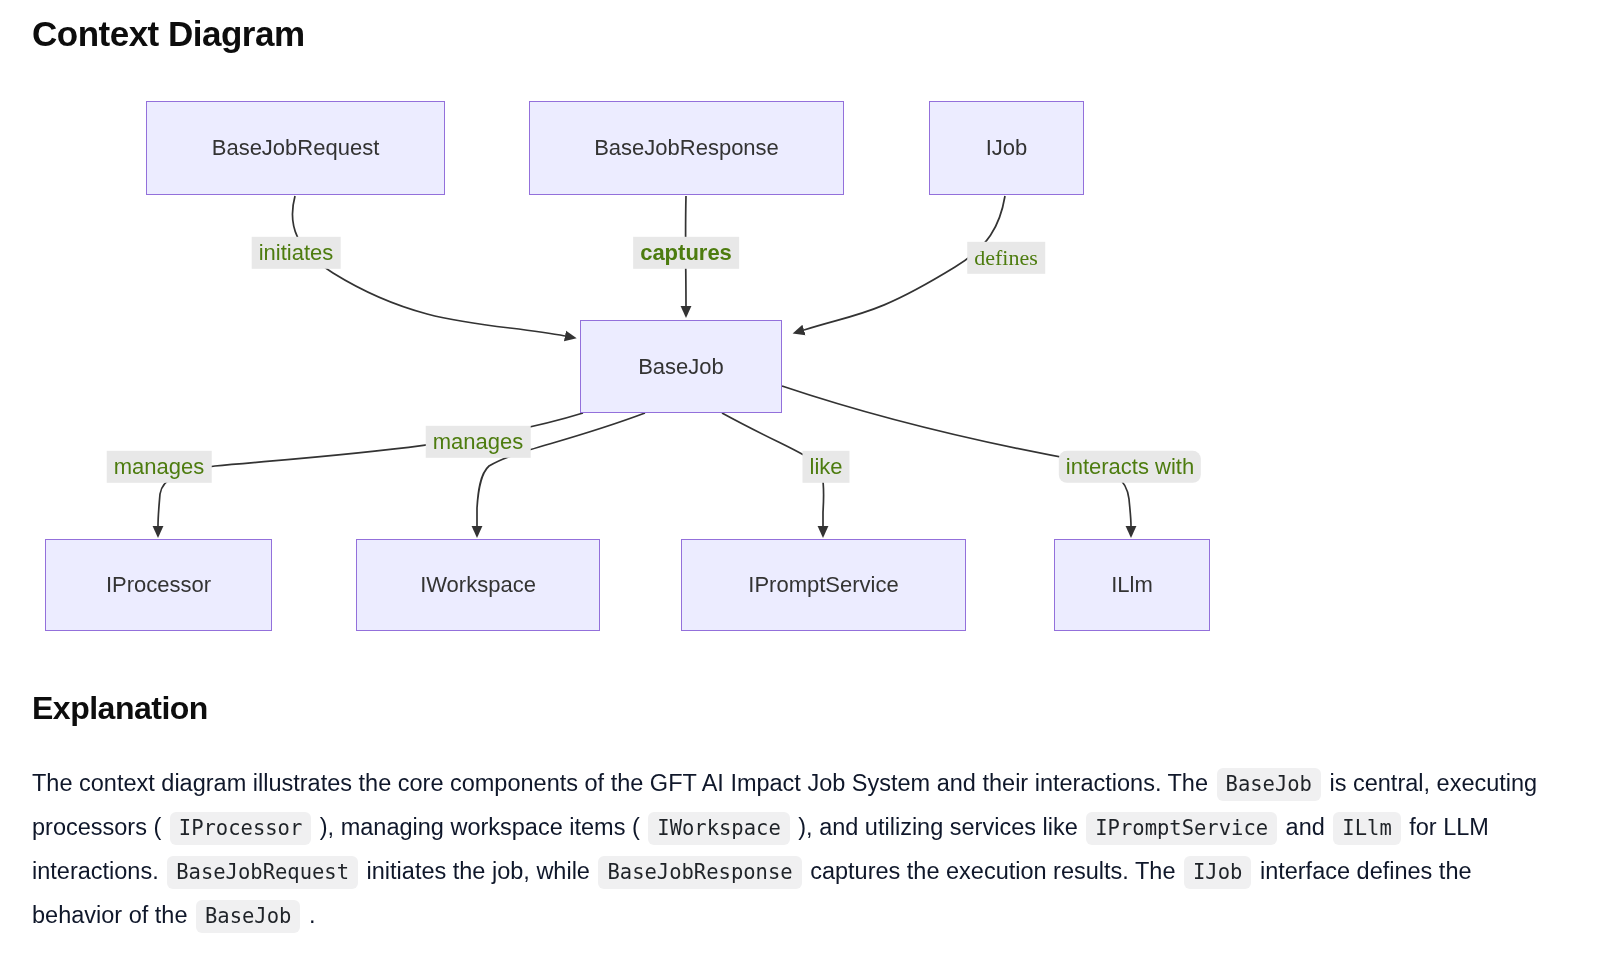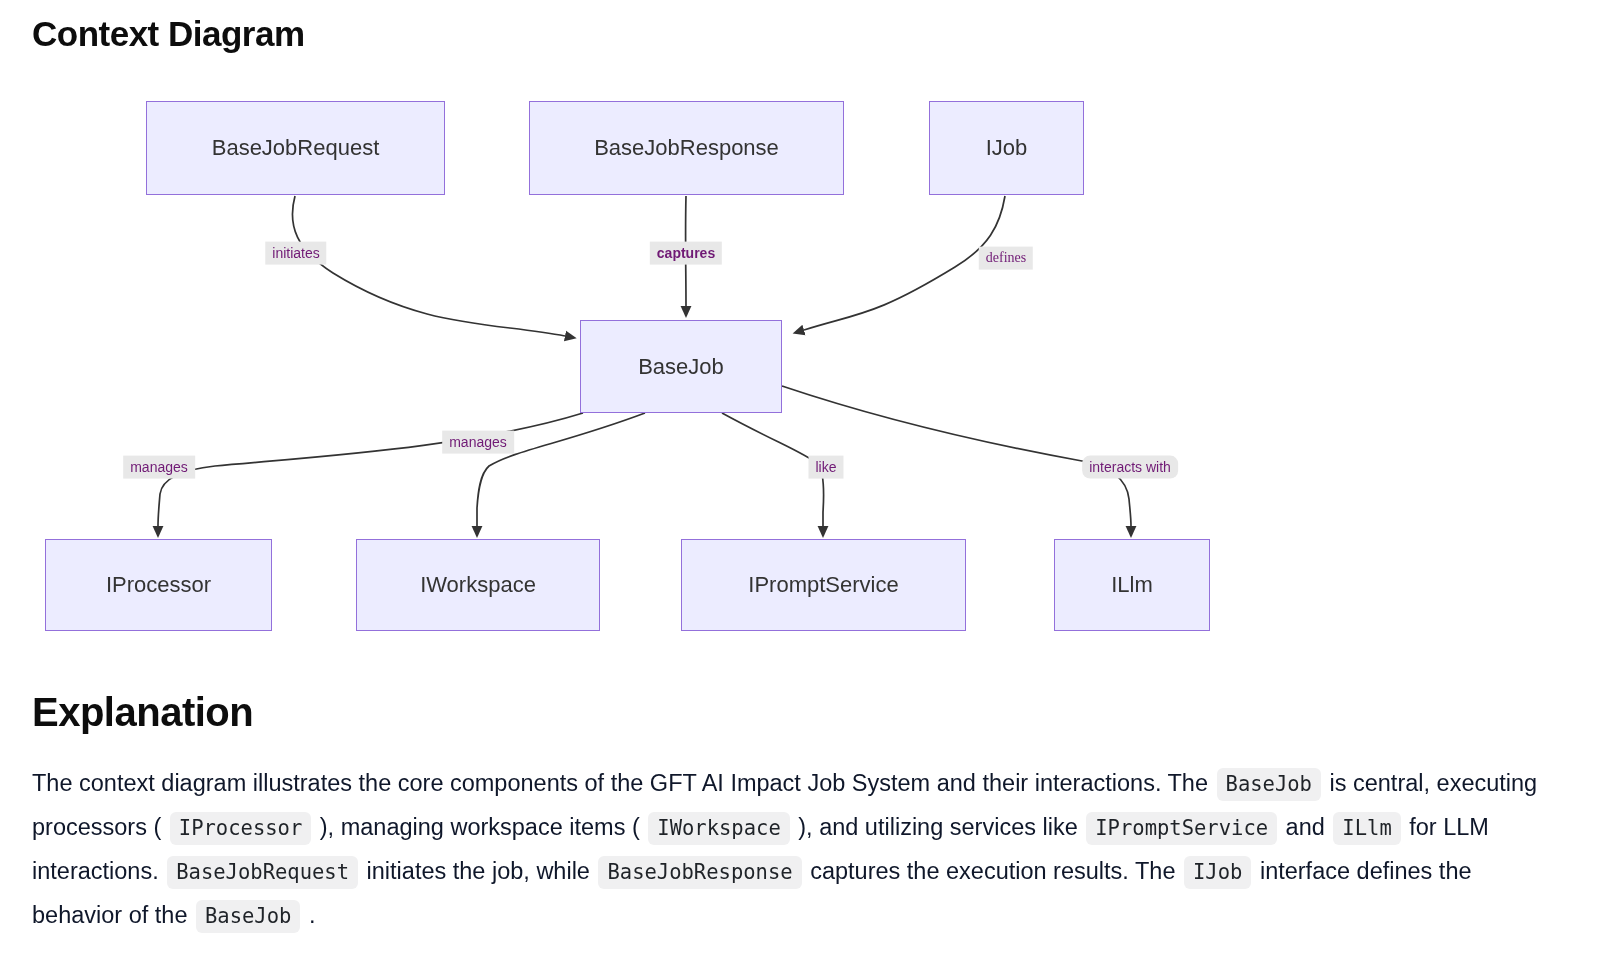--- a/index.html
+++ b/index.html
@@ -12,39 +12,39 @@
   }
   .canvas { position: relative; width: 1600px; height: 960px; background: #fff; }
 
   
   .doc-title {
     position: absolute; left: 32px; top: 14px;
     font-size: 35px; font-weight: 700; letter-spacing: -0.5px; color: #0d0d0d;
   }
   .section-title {
     position: absolute; left: 32px; top: 690px;
-    font-size: 40px; font-weight: 700; letter-spacing: -0.5px; color: #0d0d0d;
+    font-size: 32px; font-weight: 700; letter-spacing: -0.5px; color: #0d0d0d;
   }
 
   
   .edges-svg { position: absolute; left: 0; top: 0; width: 1600px; height: 660px; }
   .edge { fill: none; stroke: var(--edge, #333333); stroke-width: 1.7px; }
   .arrowhead { fill: var(--edge, #333333); }
 
   .node {
     position: absolute;
     background: var(--node-fill, #ECECFF);
     border: 1.4px solid var(--node-border, #9370DB);
     display: flex; align-items: center; justify-content: center;
     font-size: 22px; color: #333333;
   }
   .edge-label {
     position: absolute; transform: translate(-50%, -50%);
     background: var(--edge-label-bg, #e8e8e8);
-    color: #701a75; font-size: 14px; line-height: 1.2;
+    color: #4d7c0f; font-size: 22px; line-height: 1.2;
     padding: 3px 7px; white-space: nowrap;
   }
 
   
   .explanation {
     position: absolute; left: 32px; top: 762px; width: 1512px;
     font-size: 23.5px; line-height: 43px; color: #3c3c40;
   }
   .explanation .txt { color: #0f172a; }
   .explanation .code {

